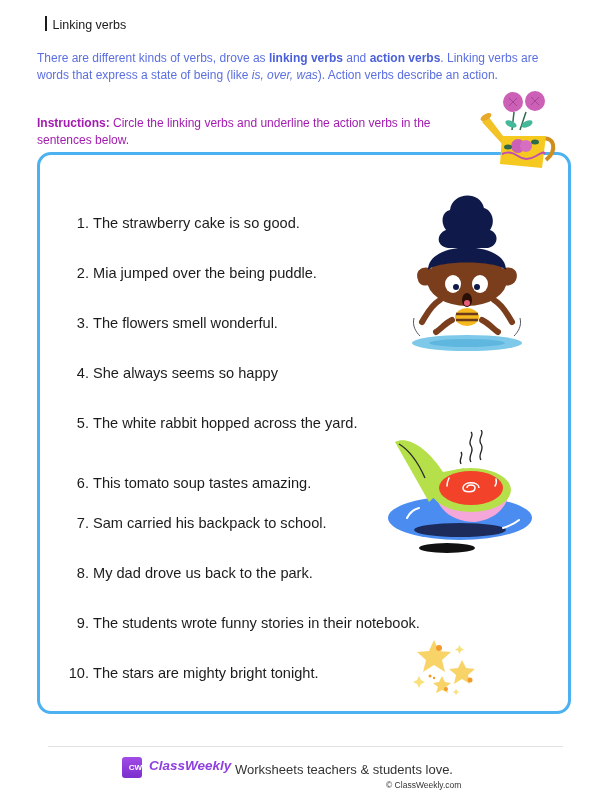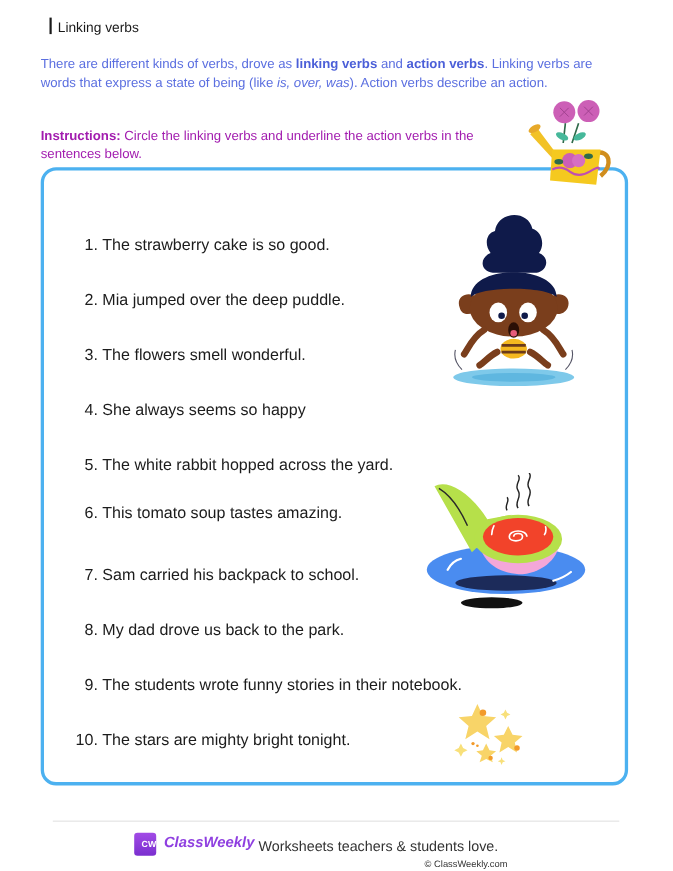--- a/index.html
+++ b/index.html
@@ -45,25 +45,25 @@
 </div>
 
 <div class="intro"><span>There are different kinds of verbs, drove as </span><b>linking verbs</b><span> and </span><b>action verbs</b><span>. Linking verbs are words that express a state of being (like </span><i>is, over, was</i><span>). Action verbs describe an action.</span></div>
 
 <div class="instructions"><b>Instructions:</b><span> Circle the linking verbs and underline the action verbs in the sentences below.</span></div>
 
 <div class="card"></div>
 
 <div class="sentences">
   <div class="sentence" style="top:0px"><span class="num">1.</span><span>The strawberry cake is so good.</span></div>
-  <div class="sentence" style="top:50px"><span class="num">2.</span><span>Mia jumped over the deep puddle.</span></div>
+  <div class="sentence" style="top:50px"><span class="num">2.</span><span>Mia jumped over the being puddle.</span></div>
   <div class="sentence" style="top:100px"><span class="num">3.</span><span>The flowers smell wonderful.</span></div>
   <div class="sentence" style="top:150px"><span class="num">4.</span><span>She always seems so happy</span></div>
   <div class="sentence" style="top:200px"><span class="num">5.</span><span>The white rabbit hopped across the yard.</span></div>
-  <div class="sentence" style="top:244px"><span class="num">6.</span><span>This tomato soup tastes amazing.</span></div>
+  <div class="sentence" style="top:260px"><span class="num">6.</span><span>This tomato soup tastes amazing.</span></div>
   <div class="sentence" style="top:300px"><span class="num">7.</span><span>Sam carried his backpack to school.</span></div>
   <div class="sentence" style="top:350px"><span class="num">8.</span><span>My dad drove us back to the park.</span></div>
   <div class="sentence" style="top:400px"><span class="num">9.</span><span>The students wrote funny stories in their notebook.</span></div>
   <div class="sentence" style="top:450px"><span class="num">10.</span><span>The stars are mighty bright tonight.</span></div>
 </div>
 
 <svg class="illus can" viewBox="0 0 80 86">
   <path d="M32 46 L34 28" stroke="#2f6b4a" stroke-width="1.5" fill="none"></path>
   <path d="M40 46 L46 28" stroke="#2f6b4a" stroke-width="1.5" fill="none"></path>
   <ellipse cx="31" cy="40" rx="6" ry="3" fill="#46b89a" transform="rotate(25 31 40)"></ellipse>

